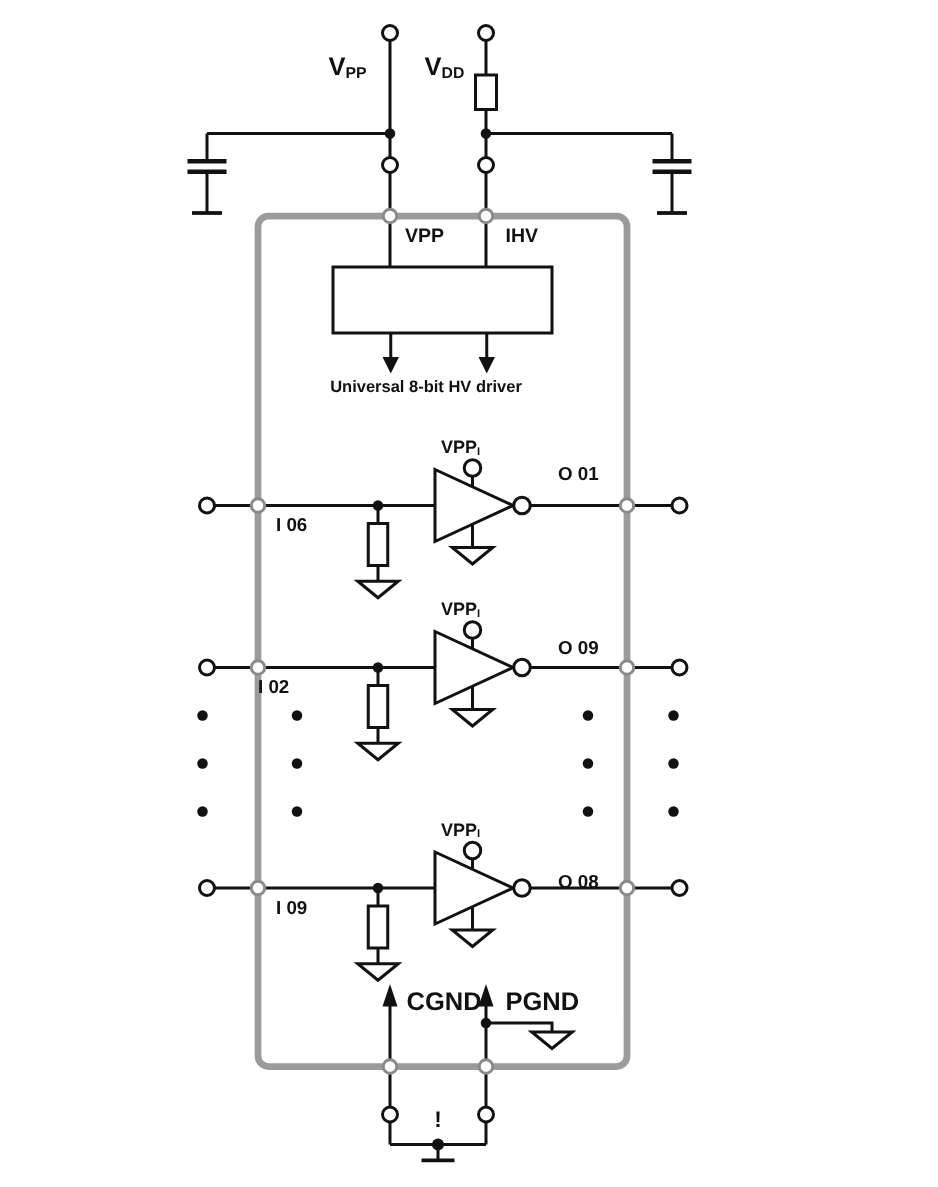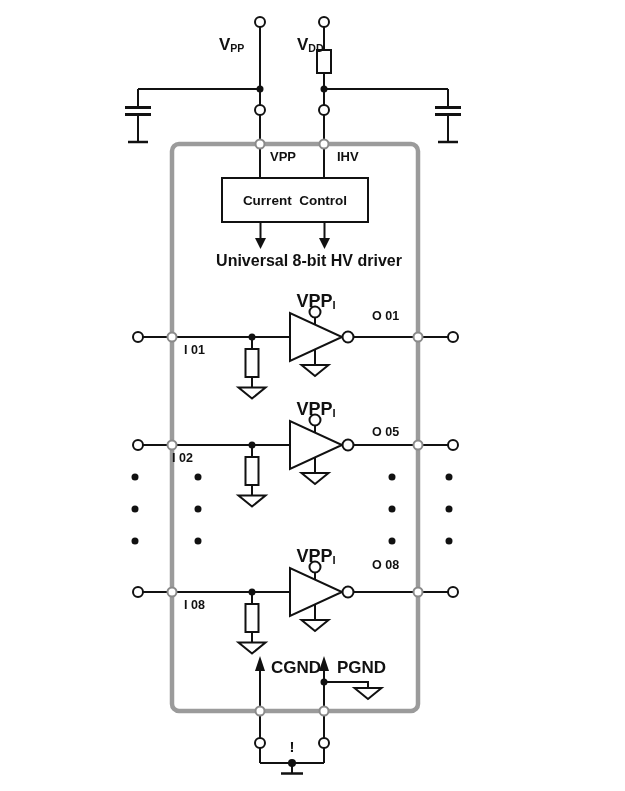--- a/index.html
+++ b/index.html
@@ -18,25 +18,25 @@
     white-space:nowrap;line-height:1;
   }
   .supply-label{font-size:17px;}
   .pin-label{font-size:13px;}
   .cc-label{
     position:absolute;left:222px;top:178px;width:146px;height:44px;
     display:flex;align-items:center;justify-content:center;
     font-weight:bold;font-size:13.5px;color:var(--line);white-space:pre;
   }
   .title-label{
-    position:absolute;left:187px;top:252px;width:244px;text-align:center;
-    font-weight:bold;font-size:16px;color:var(--line);white-space:nowrap;
+    position:absolute;left:162px;top:252px;width:244px;text-align:center;
+    font-weight:bold;font-size:11px;color:var(--line);white-space:nowrap;
   }
   .io-label{font-size:12.5px;}
-  .vppi-label{width:44px;text-align:center;font-size:18px;}
+  .vppi-label{width:44px;text-align:left;font-size:12px;}
   .gnd-label{font-size:17px;}
   .warn-label{width:12px;text-align:center;font-size:15px;}
   .sub{font-size:0.62em;vertical-align:-0.18em;letter-spacing:0;}
 </style>
 </head>
 <body>
 
 <div class="stage">
 
   <svg width="625" height="791" viewBox="0 0 625 791">
@@ -178,37 +178,36 @@
       <circle cx="260" cy="89" r="3.5" fill="#111"></circle>
       <circle cx="324" cy="89" r="3.5" fill="#111"></circle>
       <circle cx="260" cy="110" r="5" fill="#fff" stroke="#111" stroke-width="2"></circle>
       <circle cx="324" cy="110" r="5" fill="#fff" stroke="#111" stroke-width="2"></circle>
       <circle cx="260" cy="144" r="4.5" fill="#fff" stroke="#8a8a8a" stroke-width="2"></circle>
       <circle cx="324" cy="144" r="4.5" fill="#fff" stroke="#8a8a8a" stroke-width="2"></circle>
     </g>
   </svg>
 
   <div class="label supply-label" style="left:219px;top:36px;"><span>V</span><span class="sub">PP</span></div>
-  <div class="label supply-label" style="left:283px;top:36px;margin-left:14px;"><span>V</span><span class="sub">DD</span></div>
+  <div class="label supply-label" style="left:283px;top:36px;"><span>V</span><span class="sub">DD</span></div>
 
   <div class="label pin-label" style="left:270px;top:150px;">VPP</div>
   <div class="label pin-label" style="left:337px;top:150px;">IHV</div>
 
-  <div class="cc-label">Current  Control</div>
   <div class="title-label">Universal 8-bit HV driver</div>
 
-  <div class="label io-label" style="left:184px;top:344px;">I 01</div>
+  <div class="label io-label" style="left:184px;top:344px;">I 06</div>
   <div class="label io-label" style="left:372px;top:310px;">O 01</div>
   <div class="label vppi-label" style="left:294px;top:292px;font-weight:bold;position:absolute;color:var(--line);"><span>VPP</span><span class="sub">I</span></div>
 
   <div class="label io-label" style="left:172px;top:452px;">I 02</div>
-  <div class="label io-label" style="left:372px;top:426px;">O 05</div>
+  <div class="label io-label" style="left:372px;top:426px;">O 09</div>
   <div class="label vppi-label" style="left:294px;top:400px;font-weight:bold;position:absolute;color:var(--line);"><span>VPP</span><span class="sub">I</span></div>
 
-  <div class="label io-label" style="left:184px;top:599px;">I 08</div>
-  <div class="label io-label" style="left:372px;top:559px;">O 08</div>
+  <div class="label io-label" style="left:184px;top:599px;">I 09</div>
+  <div class="label io-label" style="left:372px;top:582px;">O 08</div>
   <div class="label vppi-label" style="left:294px;top:547px;font-weight:bold;position:absolute;color:var(--line);"><span>VPP</span><span class="sub">I</span></div>
 
   <div class="label gnd-label" style="left:271px;top:659px;">CGND</div>
   <div class="label gnd-label" style="left:337px;top:659px;">PGND</div>
   <div class="label warn-label" style="left:286px;top:739px;">!</div>
 
 </div>
 
 </body></html>

